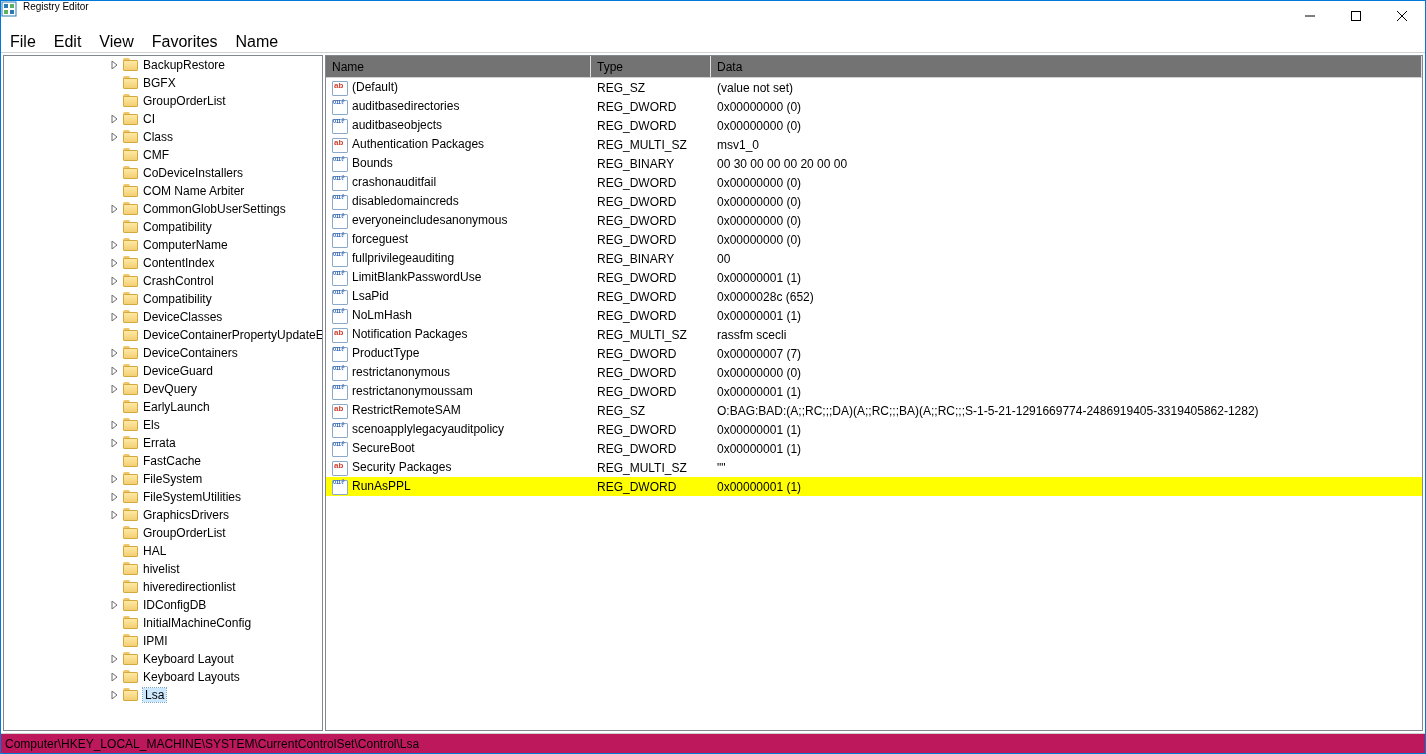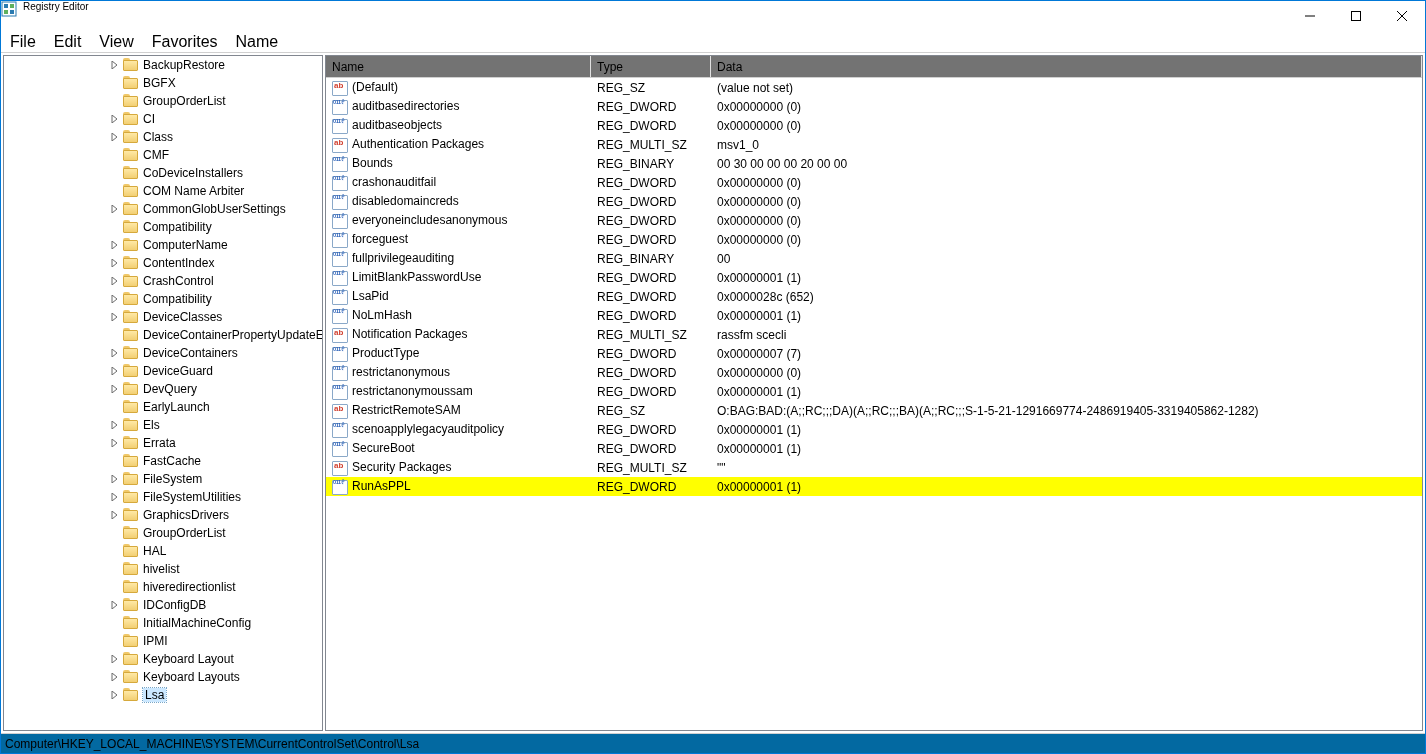--- a/index.html
+++ b/index.html
@@ -31,21 +31,21 @@
 .list-row { height: 19px; display: flex; align-items: center; font-size: 12px; }
 .list-row.highlighted { background: #ffff00; }
 .list-row .cell { padding-left: 6px; overflow: hidden; white-space: nowrap; text-overflow: ellipsis; }
 .col-name { width: 265px; flex: none; }
 .col-type { width: 120px; flex: none; }
 .col-data { flex: 1; }
 .value-icon { width: 16px; height: 16px; display: inline-block; vertical-align: middle; margin-right: 4px; position: relative; }
 .value-icon::before { content: ""; position: absolute; top: 1px; left: 0; width: 14px; height: 13px; background: #fff; border: 1px solid #8aa8c8; border-radius: 1px; }
 .value-icon.sz::after { content: "ab"; position: absolute; top: 2px; left: 2px; font-size: 8px; color: #d04030; font-weight: bold; line-height: 8px; }
 .value-icon.bin::after { content: "011\A110"; white-space: pre; position: absolute; top: 1px; left: 1px; font-size: 5.5px; line-height: 5.5px; color: #2a60b8; font-weight: bold; letter-spacing: -0.4px; }
-.statusbar { height: 20px; border-top: 1px solid #d0d0d0; font-size: 12px; display: flex; align-items: center; padding-left: 4px; background: #0369a1; }
+.statusbar { height: 20px; border-top: 1px solid #d0d0d0; font-size: 12px; display: flex; align-items: center; padding-left: 4px; background: #be185d; }
 ::-webkit-scrollbar { height: 17px; width: 17px; }
 ::-webkit-scrollbar-track { background: #f0f0f0; }
 ::-webkit-scrollbar-thumb { background: #c2c3c9; border: 1px solid #f0f0f0; }
 ::-webkit-scrollbar-button { background: #f0f0f0; width: 17px; height: 17px; }
 </style>
 </head>
 <body>
 
 <div class="titlebar">
   <span class="app-icon">

